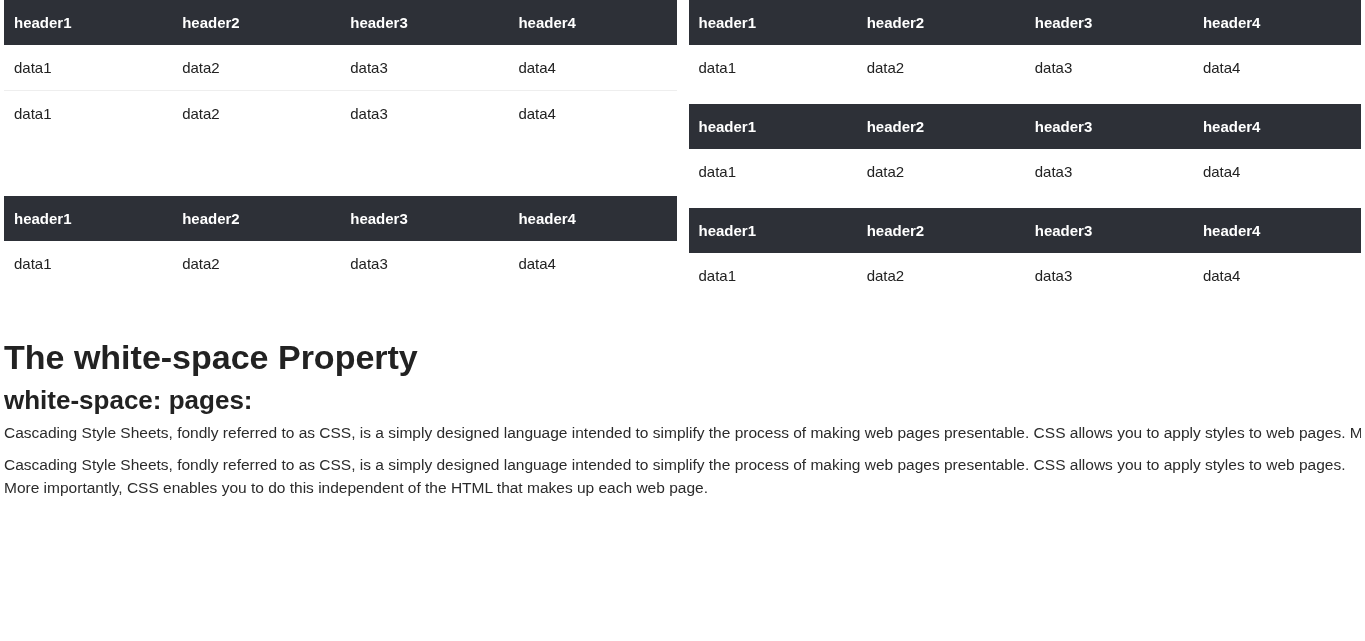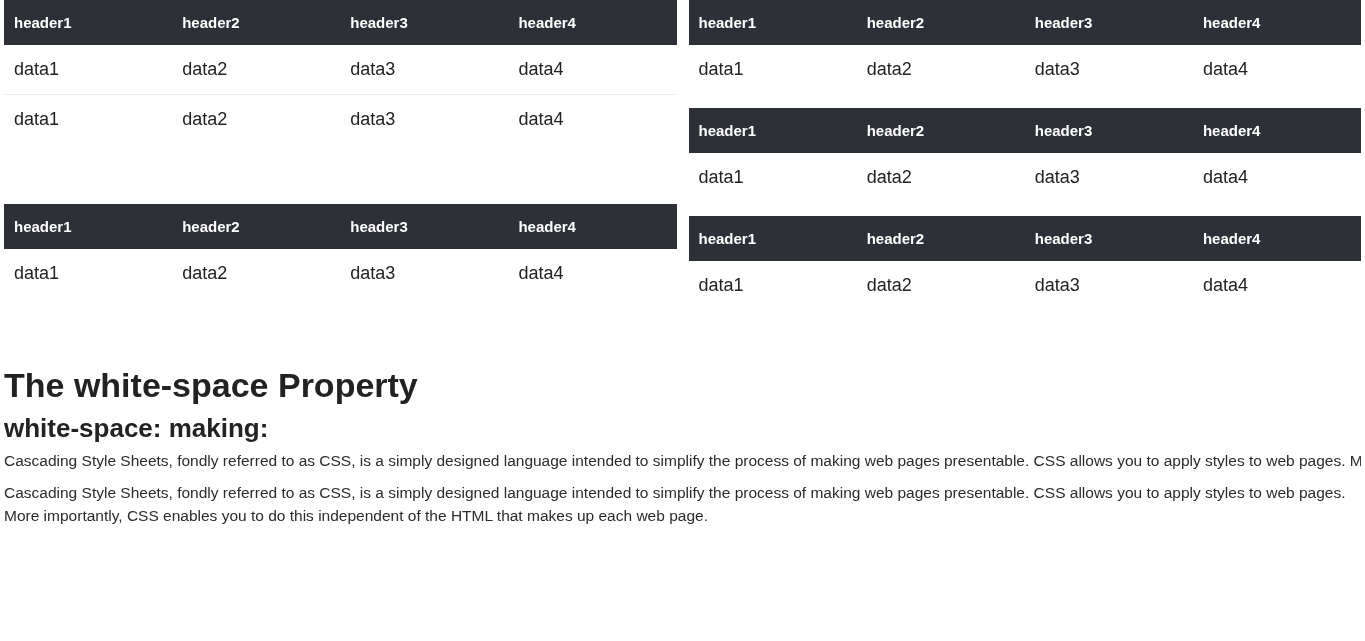--- a/index.html
+++ b/index.html
@@ -26,27 +26,27 @@
   thead th {
     color: #fff;
     font-weight: 700;
     text-align: left;
     padding: 14px 10px;
     font-size: 15px;
   }
   tbody td {
     padding: 14px 10px;
     text-align: left;
-    font-size: 18px;
+    font-size: 15px;
     color: #222;
   }
   .bordered tbody tr { border-bottom: 1px solid #eee; }
   .bordered tbody tr:last-child { border-bottom: none; }
 
-  .article { padding: 0 4px; margin-top: 42px; }
+  .article { padding: 0 4px; margin-top: 26px; }
   h1 {
     font-size: 34px;
     font-weight: 700;
     margin: 10px 0 6px 0;
   }
   h2 {
     font-size: 26px;
     font-weight: 700;
     margin: 8px 0 6px 0;
   }
@@ -173,17 +173,17 @@
           <td>data4</td>
         </tr>
       </tbody>
     </table>
   </div>
 </div>
 
 <div class="article">
   <h1>The white-space Property</h1>
 
-  <h2>white-space: making:</h2>
+  <h2>white-space: pages:</h2>
   <p class="nowrap">Cascading Style Sheets, fondly referred to as CSS, is a simply designed language intended to simplify the process of making web pages presentable. CSS allows you to apply styles to web pages. More importantly, CSS enables you to do this independent of the HTML that makes up each web page.</p>
 
   <p class="normal">Cascading Style Sheets, fondly referred to as CSS, is a simply designed language intended to simplify the process of making web pages presentable. CSS allows you to apply styles to web pages. More importantly, CSS enables you to do this independent of the HTML that makes up each web page.</p>
 </div>
 
 </body></html>

